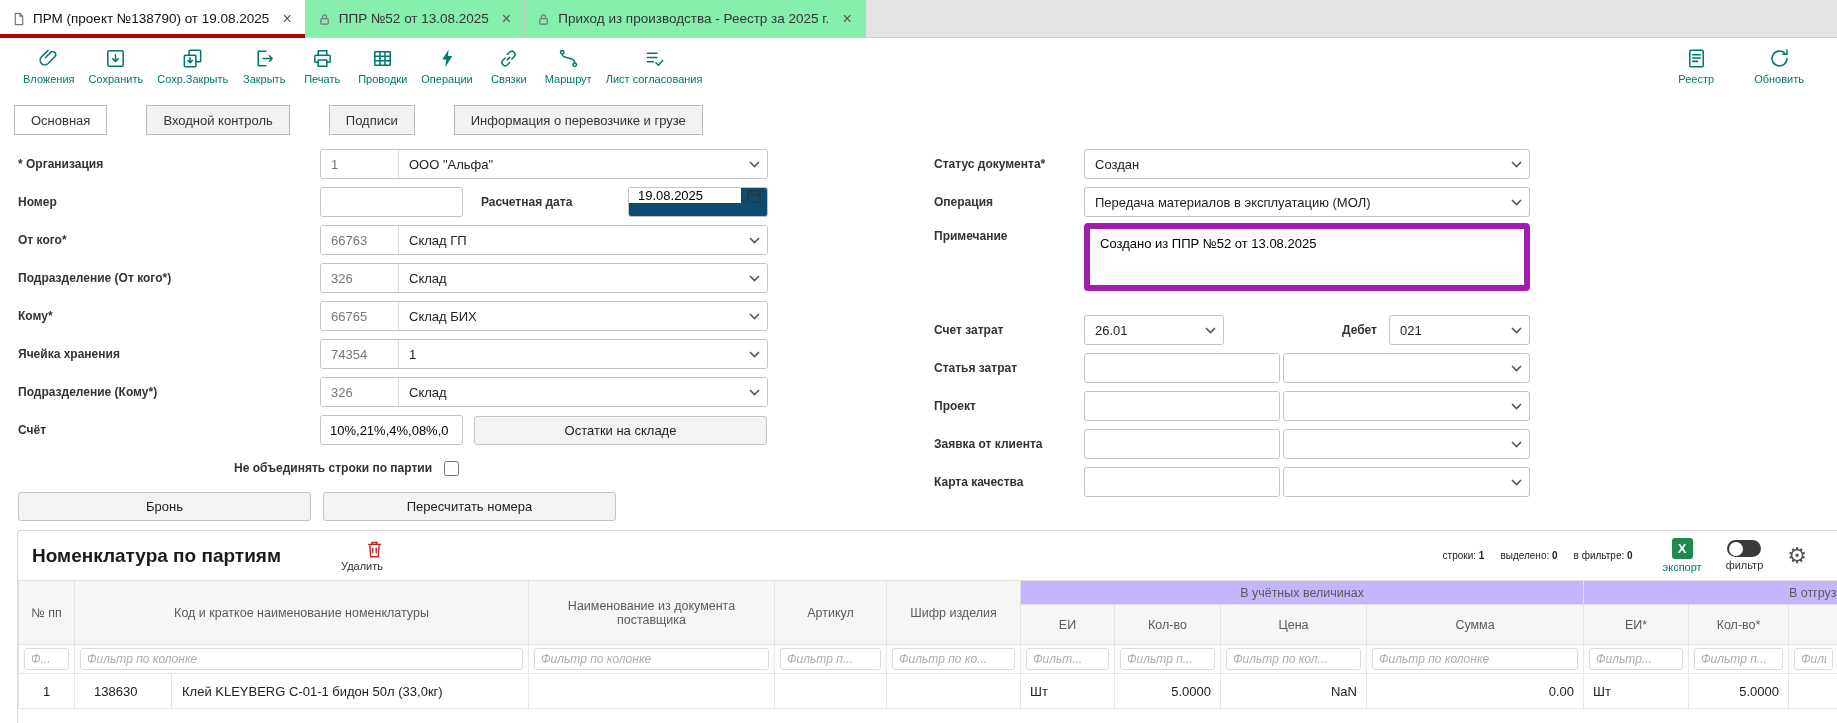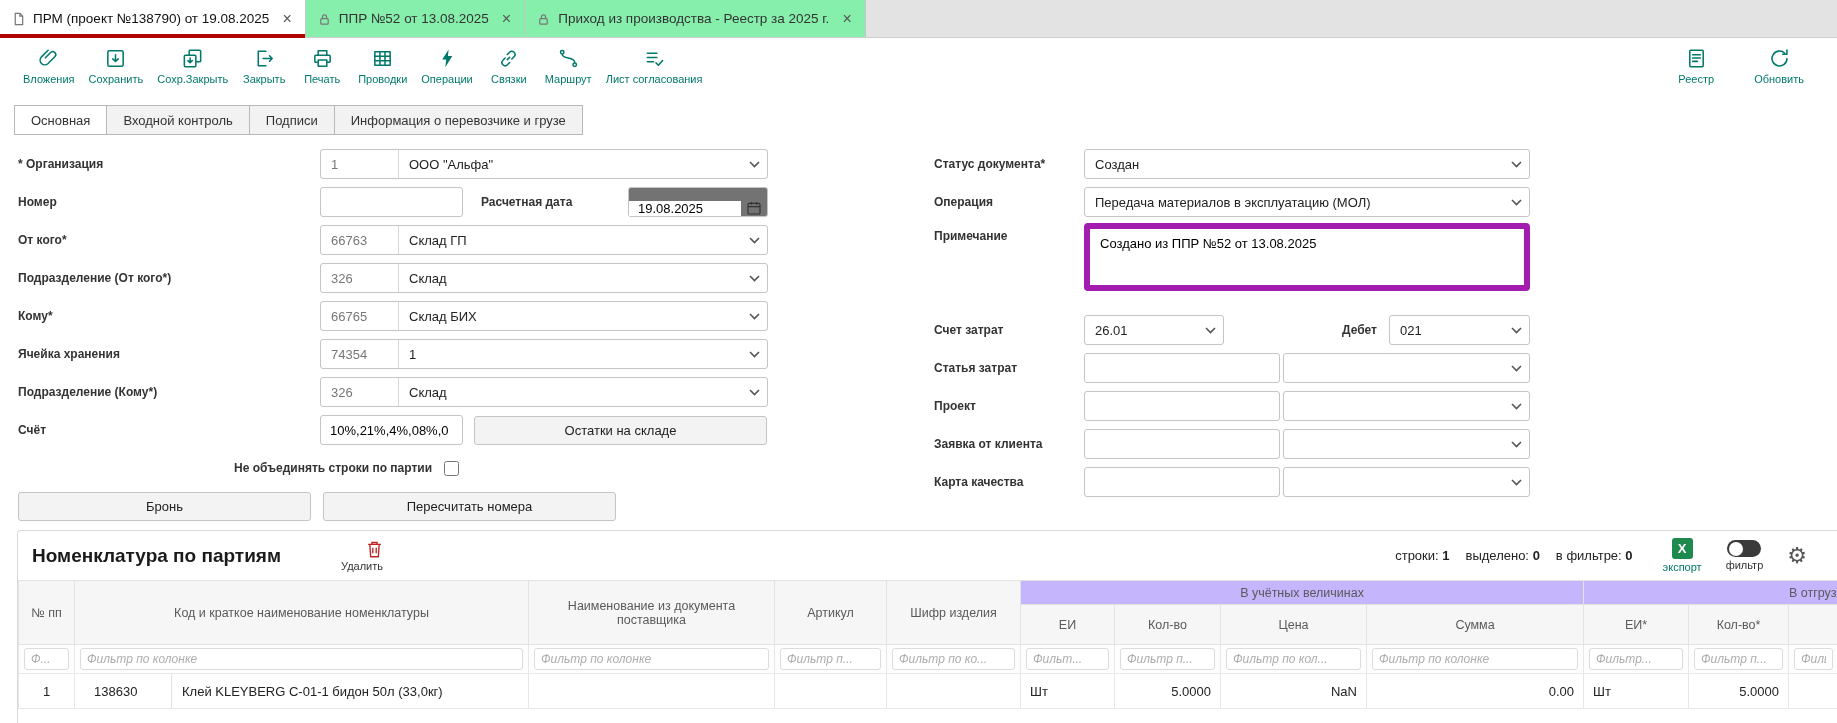--- a/index.html
+++ b/index.html
@@ -20,59 +20,59 @@
   .toolbar { display:flex; align-items:flex-start; height:62px; padding:7px 26px 2px 16px; }
   .tb-item { display:flex; flex-direction:column; align-items:center; gap:3px; padding:2px 7px; min-width:58px; cursor:pointer; }
   .tb-item svg { width:23px; height:23px; }
   .tb-item svg * { stroke:#00796b; stroke-width:1.6; fill:none; stroke-linecap:round; stroke-linejoin:round; }
   .tb-item svg .fl { fill:#00796b; stroke:none; }
   .tb-item svg .wf { fill:#fff; }
   .tb-label { font-size:11px; color:#00796b; white-space:nowrap; }
   .tb-spacer { flex:1; }
   .tb-right { display:flex; gap:22px; }
   
-  .formtabs { display:flex; padding:5px 0 0 14px; height:35px; }
+  .formtabs { display:flex; padding:5px 0 0 14px; height:35px;gap:40px; }
   .ftab { padding:7px 16px 6px 16px; border:1px solid #b8b8b8; background:#f2f2f2; color:#333;
           font-size:13px; margin-right:-1px; cursor:pointer; white-space:nowrap; }
   .ftab.active { background:#fff; position:relative; z-index:2; }
   
   .formarea { position:relative; height:395px; }
   .fcol-left  { position:absolute; left:18px;  top:10px; width:750px; }
   .fcol-right { position:absolute; left:934px; top:10px; width:596px; }
   .frow { display:flex; align-items:center; height:38px; }
   .flabel   { flex:0 0 302px; font-weight:bold; font-size:12px; color:#333; padding-right:10px; }
   .flabel-r { flex:0 0 150px; font-weight:bold; font-size:12px; color:#333; padding-right:10px; }
   .combo { display:flex; align-items:center; height:30px; border:1px solid #c4c4c4; border-radius:3px;
            background:#fff; flex:1; min-width:0; cursor:pointer; }
   .combo .code { flex:0 0 78px; padding:0 10px; color:#777; border-right:1px solid #d8d8d8;
                  height:100%; display:flex; align-items:center; }
   .combo .val { flex:1; padding:0 10px; white-space:nowrap; overflow:hidden; }
   .combo .chev { flex:0 0 26px; display:flex; justify-content:center; align-items:center; }
   .tinput { height:30px; border:1px solid #c4c4c4; border-radius:3px; padding:0 9px; font:inherit; background:#fff; }
-  .datebox { display:flex; align-items:flex-end; width:140px; height:30px; border:1px solid #c4c4c4; border-radius:3px; background:#737373; }
+  .datebox { display:flex; align-items:flex-start; width:140px; height:30px; border:1px solid #c4c4c4; border-radius:3px; background:#0c4a6e; }
   .datebox input { border:none; outline:none; flex:1; min-width:0; padding:0 0 0 9px; font:inherit; }
   .datebox .cal { flex:0 0 26px; display:flex; justify-content:center; cursor:pointer; }
   .btn { height:29px; background:#f3f3f3; border:1px solid #c4c4c4; border-radius:3px;
          font:inherit; font-size:13px; color:#222; cursor:pointer; }
   .inline-lbl { font-weight:bold; font-size:12px; color:#333; }
   .chk-row { padding-left:216px; gap:12px; }
   .chk-row input { width:15px; height:15px; margin:0; }
   .note-row { height:90px; align-items:flex-start; padding-top:2px; }
   .note-row .flabel-r { padding-top:6px; }
   textarea.note { flex:1; height:68px; border:6px solid #a21caf; border-radius:4px; resize:none;
                   font:inherit; padding:7px 10px; }
   .smallbox { flex:0 0 55px; height:30px; border:1px solid #c4c4c4; border-radius:3px; background:#fff; margin-right:3px; }
   .debit-spacer { flex:1; text-align:right; padding-right:12px; }
   
   .grid { margin-left:17px; width:1820px; border:1px solid #d9d9d9; border-right:none; border-radius:4px 0 0 0; height:194px; overflow:hidden; background:#fff; }
   .grid-header { display:flex; align-items:center; height:49px; padding:0 26px 0 14px; }
   .grid-title { font-weight:bold; font-size:19px; color:#1a1a1a; }
   .delete-block { display:flex; flex-direction:column; align-items:flex-end; gap:1px; margin-left:60px; cursor:pointer; }
   .delete-label { font-size:11px; color:#333; }
-  .stats { margin-left:auto; display:flex; gap:16px; align-items:center; font-size:13px; color:#222; margin-right:30px; }
+  .stats { margin-left:auto; display:flex; gap:16px; align-items:center; font-size:10px; color:#222; margin-right:30px; }
   .stats b { font-weight:bold; }
   .icon-block { display:flex; flex-direction:column; align-items:center; gap:2px; margin-right:24px; cursor:pointer; }
   .export-x { width:21px; height:21px; background:#1e8a4e; color:#fff; border-radius:3px;
               display:flex; align-items:center; justify-content:center; font-weight:bold; font-size:13px; }
   .export-label { font-size:11px; color:#00796b; }
   .toggle { width:34px; height:17px; background:#3a3a3a; border-radius:9px; position:relative; }
   .toggle .knob { position:absolute; left:1.5px; top:1.5px; width:14px; height:14px; background:#fff; border-radius:50%; }
   .filter-label { font-size:11px; color:#333; }
   .gear { font-size:22px; color:#555; line-height:1; cursor:pointer; margin-right:4px; }
   table.gridtbl { border-collapse:collapse; table-layout:fixed; width:1820px; }

